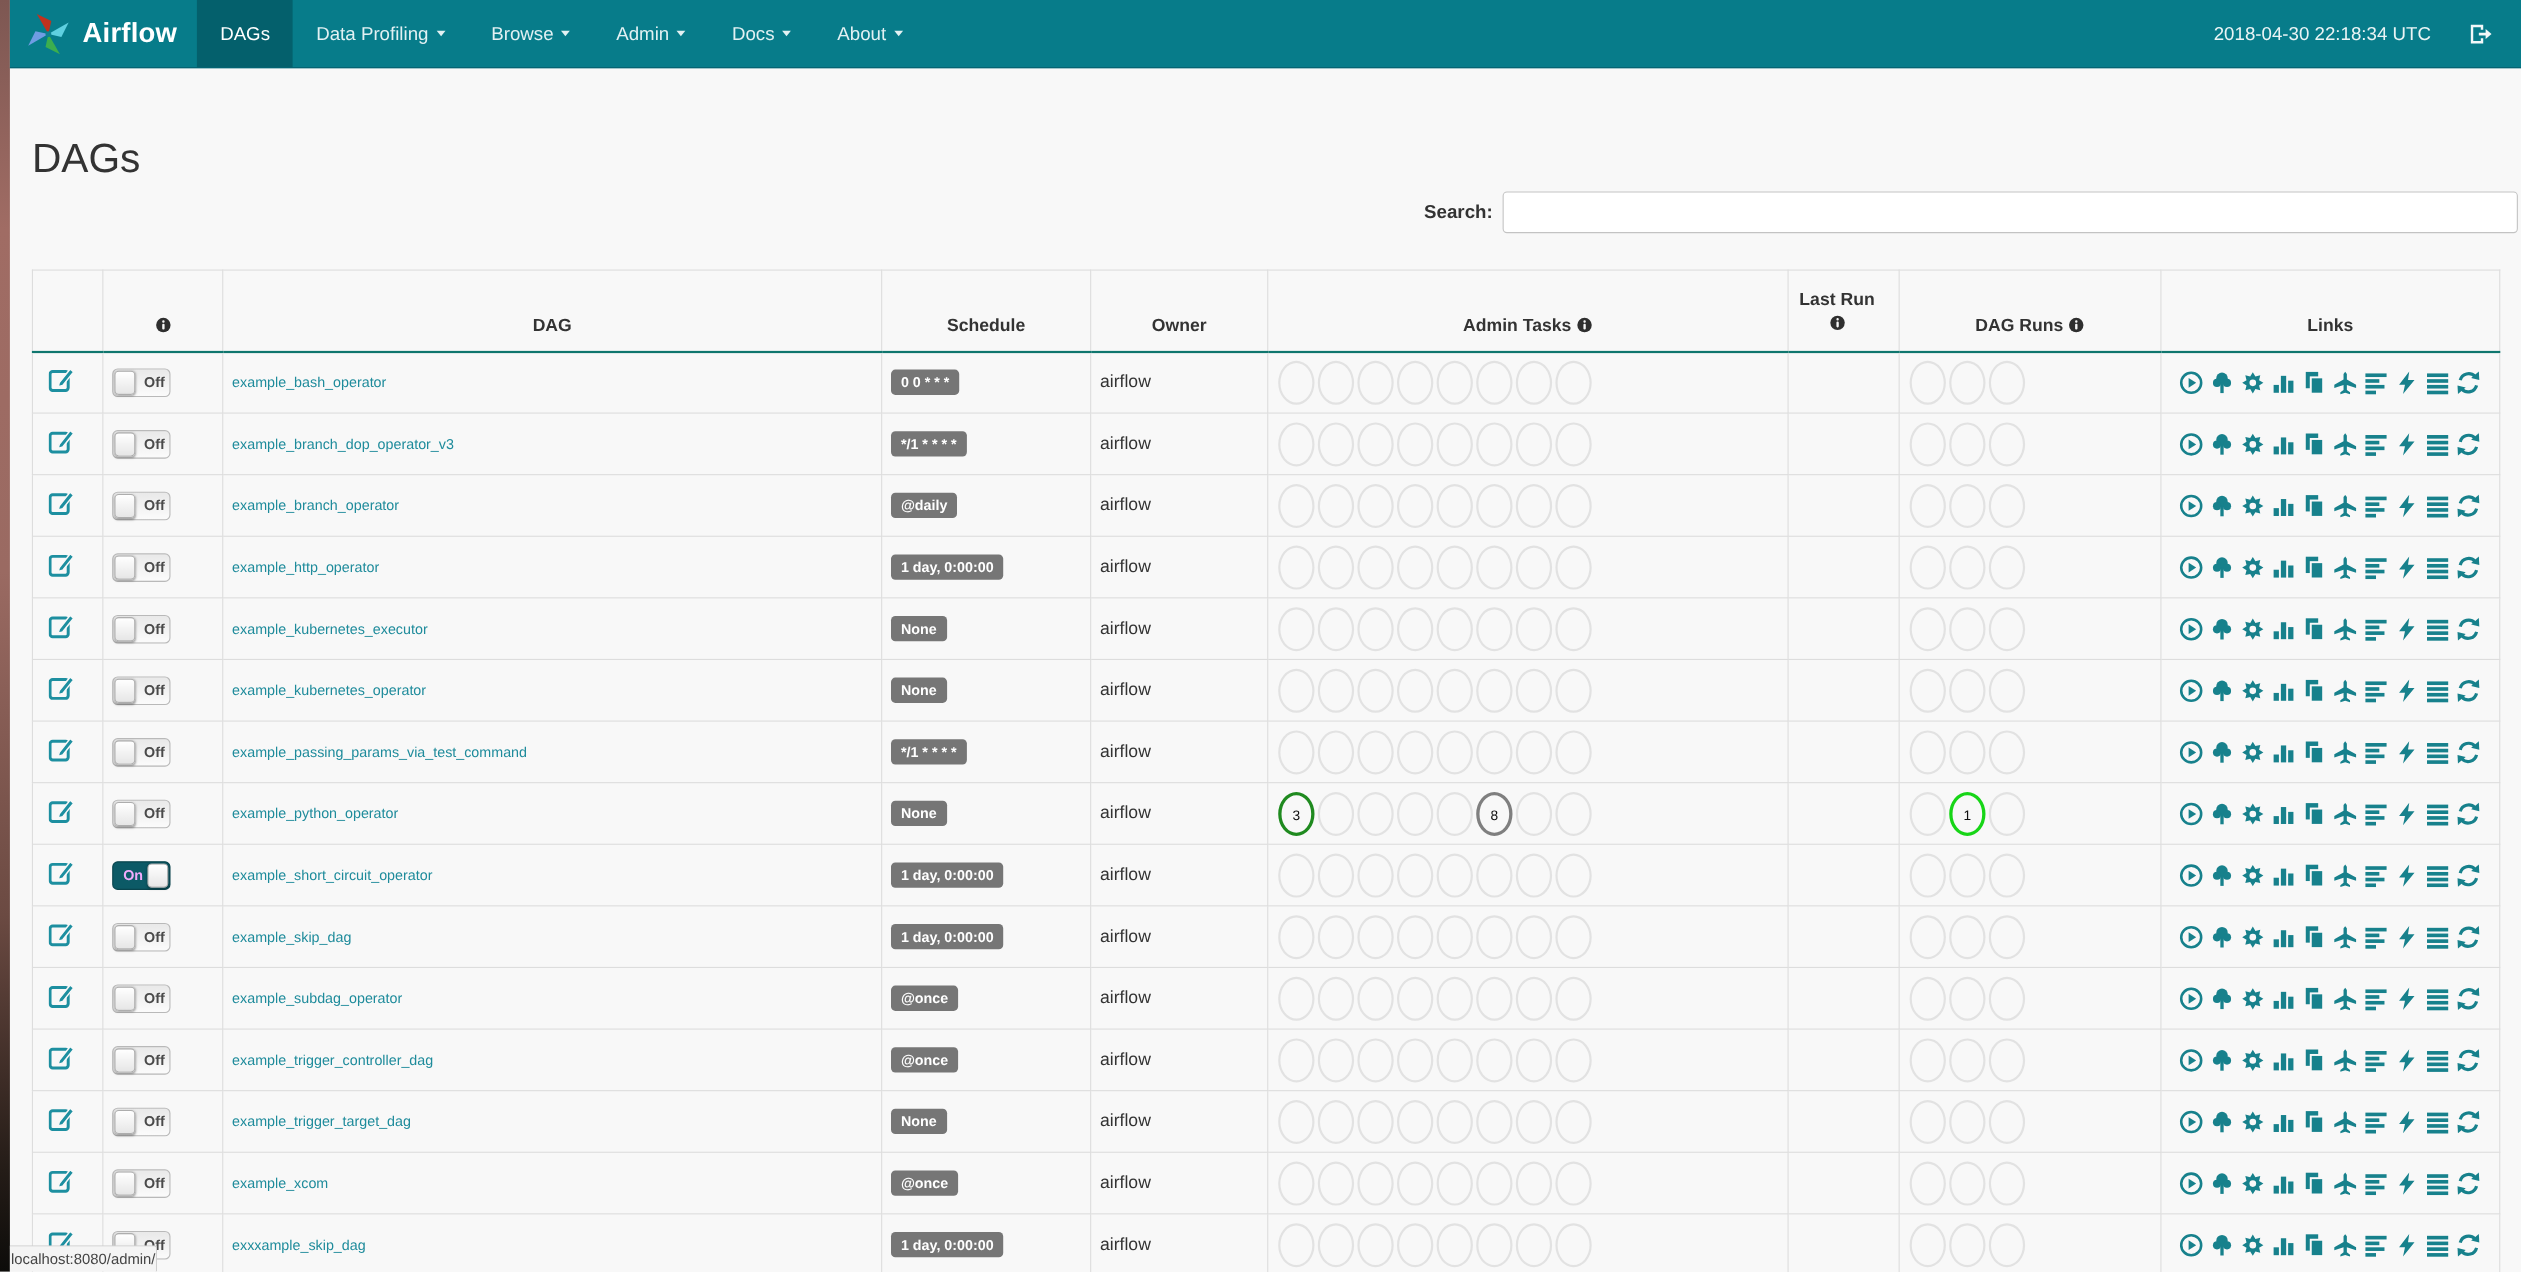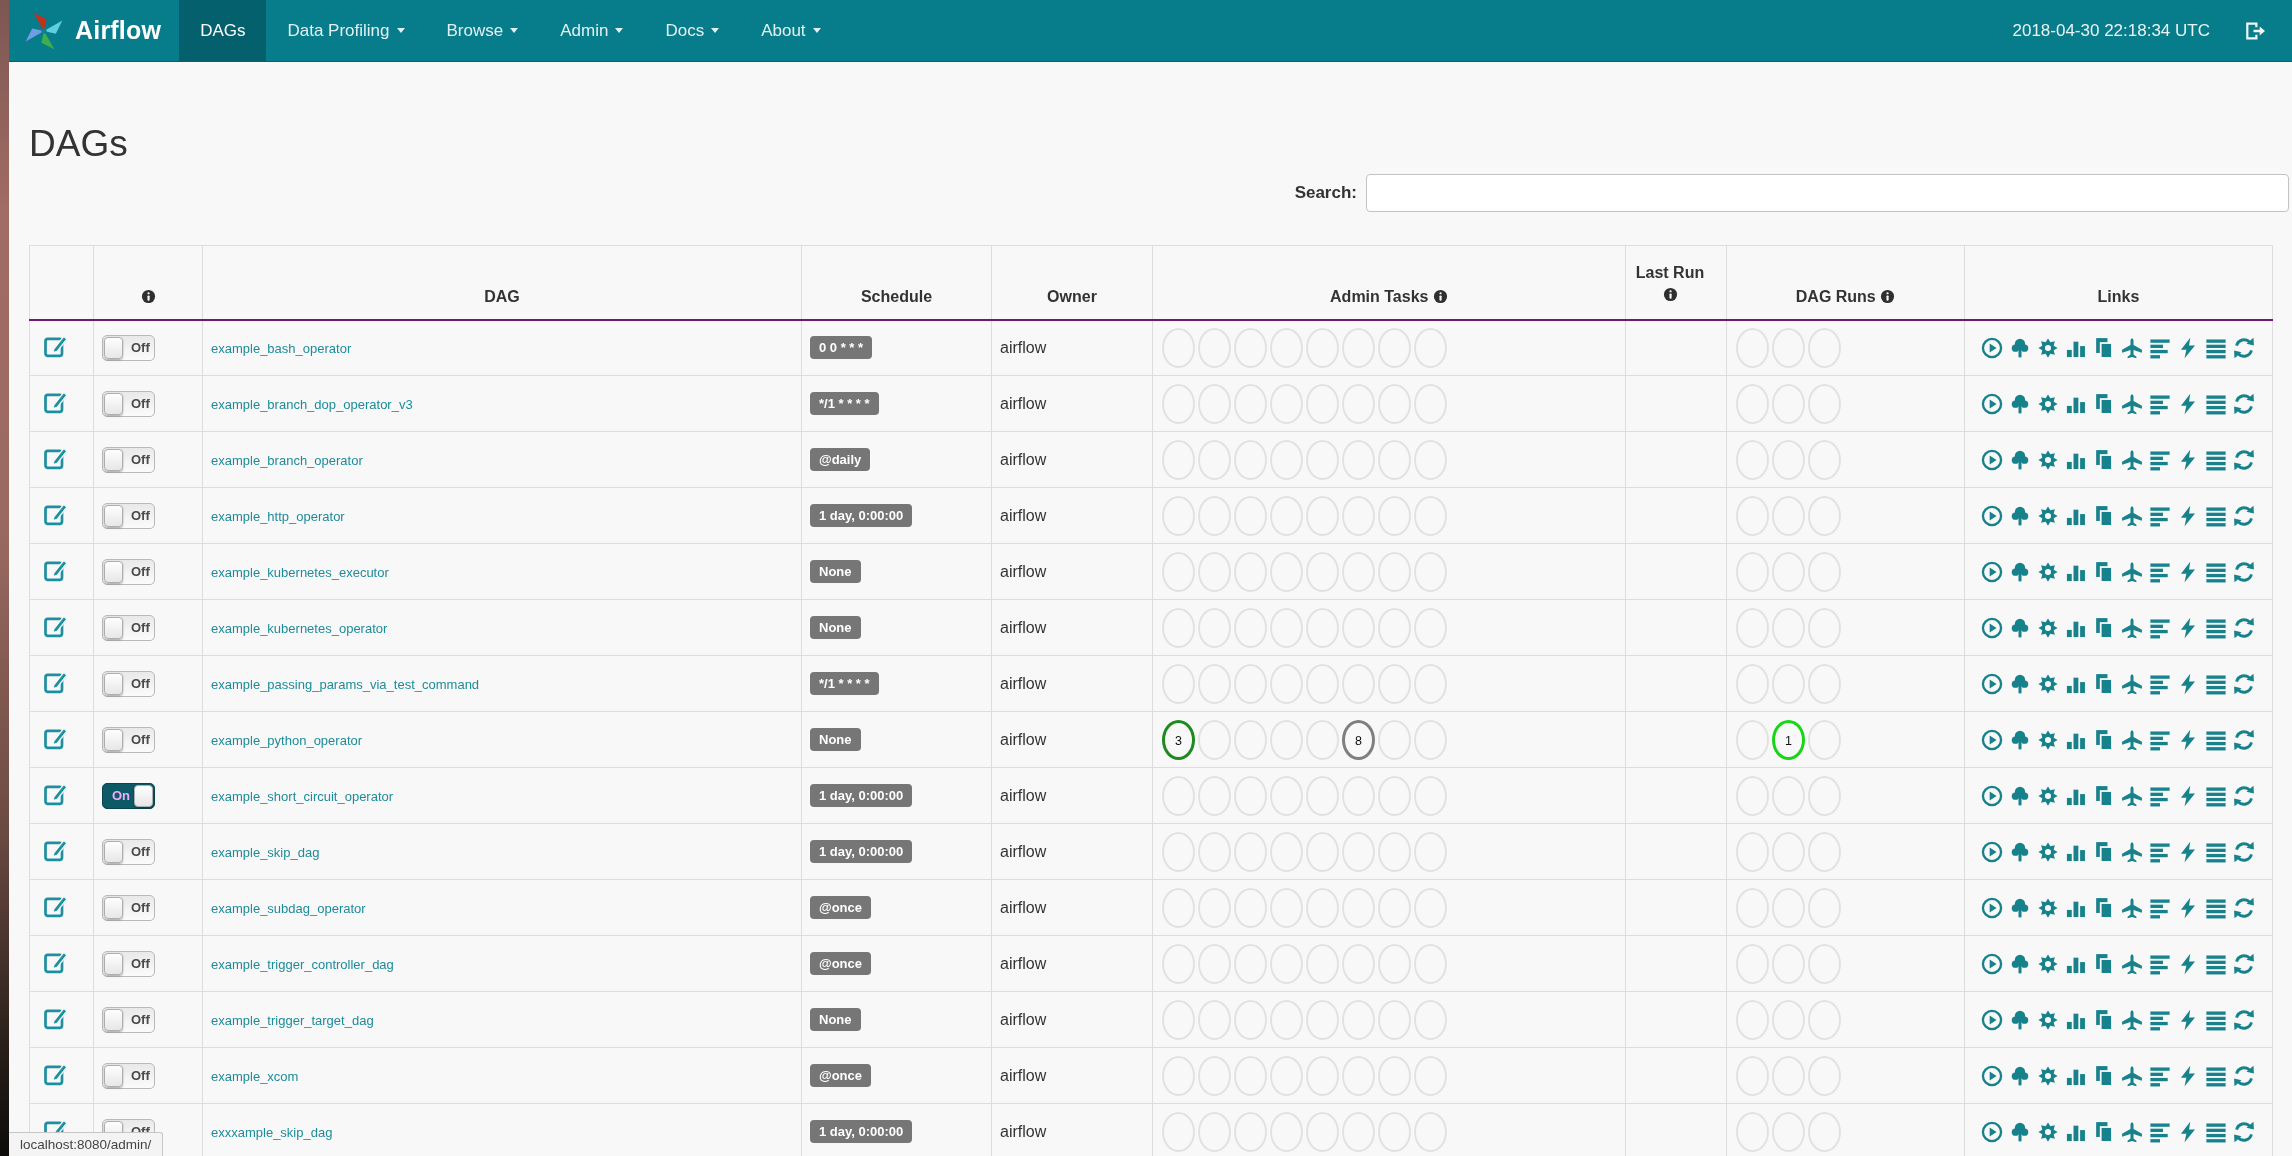--- a/index.html
+++ b/index.html
@@ -25,21 +25,21 @@
   
   .page-title{position:absolute;left:29px;top:92px;font-size:37px;font-weight:500;color:#333;}
   .search-row{position:absolute;left:46px;top:174px;width:2243px;display:flex;justify-content:flex-end;align-items:center;}
   .search-label{font-size:17px;font-weight:bold;color:#333;margin-right:9px;}
   .search-input{width:923px;height:38px;border:1px solid #c3c3c3;border-radius:4px;background:#fff;
     font-size:16px;padding:0 10px;box-sizing:border-box;outline:none;}
   
   .dag-table{position:absolute;left:29px;top:245px;border-collapse:collapse;table-layout:fixed;
     width:2243px;background:transparent;}
   .dag-table th,.dag-table td{border:1px solid #ddd;padding:0 8px;font-size:16px;color:#333;}
-  .dag-table thead th{vertical-align:bottom;padding-bottom:13px;padding-top:10px;font-weight:bold;height:74px;box-sizing:border-box;border-bottom:2px solid #701a75;}
+  .dag-table thead th{vertical-align:bottom;padding-bottom:13px;padding-top:10px;font-weight:bold;height:74px;box-sizing:border-box;border-bottom:2px solid #0f766e;}
   .dag-table tbody tr{height:56px;}
   .h-links{text-align:center;}
   .lastrun-wrap{width:72px;line-height:1.35;}
   .info-ic{width:15px;height:15px;vertical-align:-2px;color:#2f2f2f;}
   .info-ic svg,svg.info-ic{fill:currentColor;}
   .edit-btn{display:inline-block;width:24px;height:24px;color:#1d8fa0;cursor:pointer;margin-left:6px;}
   .edit-btn svg{width:100%;height:100%;}
   .dag-link{color:#1e8b9b;text-decoration:none;font-size:13px;cursor:pointer;}
   .badge-sched{display:inline-block;background:#767676;color:#ffffff;font-size:13px;font-weight:bold;
     padding:4px 9px;border-radius:4px;white-space:nowrap;}
@@ -58,21 +58,21 @@
   
   .task-circle{display:inline-block;width:33px;height:40px;border:2px solid #e2e2e2;border-radius:50%;
     margin:0 2px 0 1px;box-sizing:border-box;text-align:center;line-height:36px;font-size:12.5px;color:#111;
     vertical-align:middle;cursor:pointer;background:transparent;}
   
   .c-links{white-space:nowrap;padding-left:13px !important;}
   .link-icon{display:inline-block;width:22px;height:22px;margin:0 3px;color:#17818c;cursor:pointer;vertical-align:middle;}
   .link-icon svg{width:100%;height:100%;fill:currentColor;}
   
   .status-bar{position:absolute;left:9px;bottom:0;background:#f4f4f4;border:1px solid #c6c6c6;border-left:none;
-    border-bottom:none;border-top-right-radius:3px;padding:4px 11px;font-size:13.5px;color:#444;}
+    border-bottom:none;border-top-right-radius:3px;padding:4px 1px;font-size:13.5px;color:#444;}
   .hidden-defs{position:absolute;width:0;height:0;overflow:hidden;}
 </style>
 </head>
 <body>
 
 <svg class="hidden-defs" xmlns="http://www.w3.org/2000/svg">
   <defs>
     <symbol id="sym-trigger-dag" viewBox="0 0 16 16">
       <circle cx="8" cy="8" r="6.6" fill="none" stroke="currentColor" stroke-width="1.7"></circle>
       <path d="M6.3 4.8 L11.3 8 L6.3 11.2 Z"></path>

